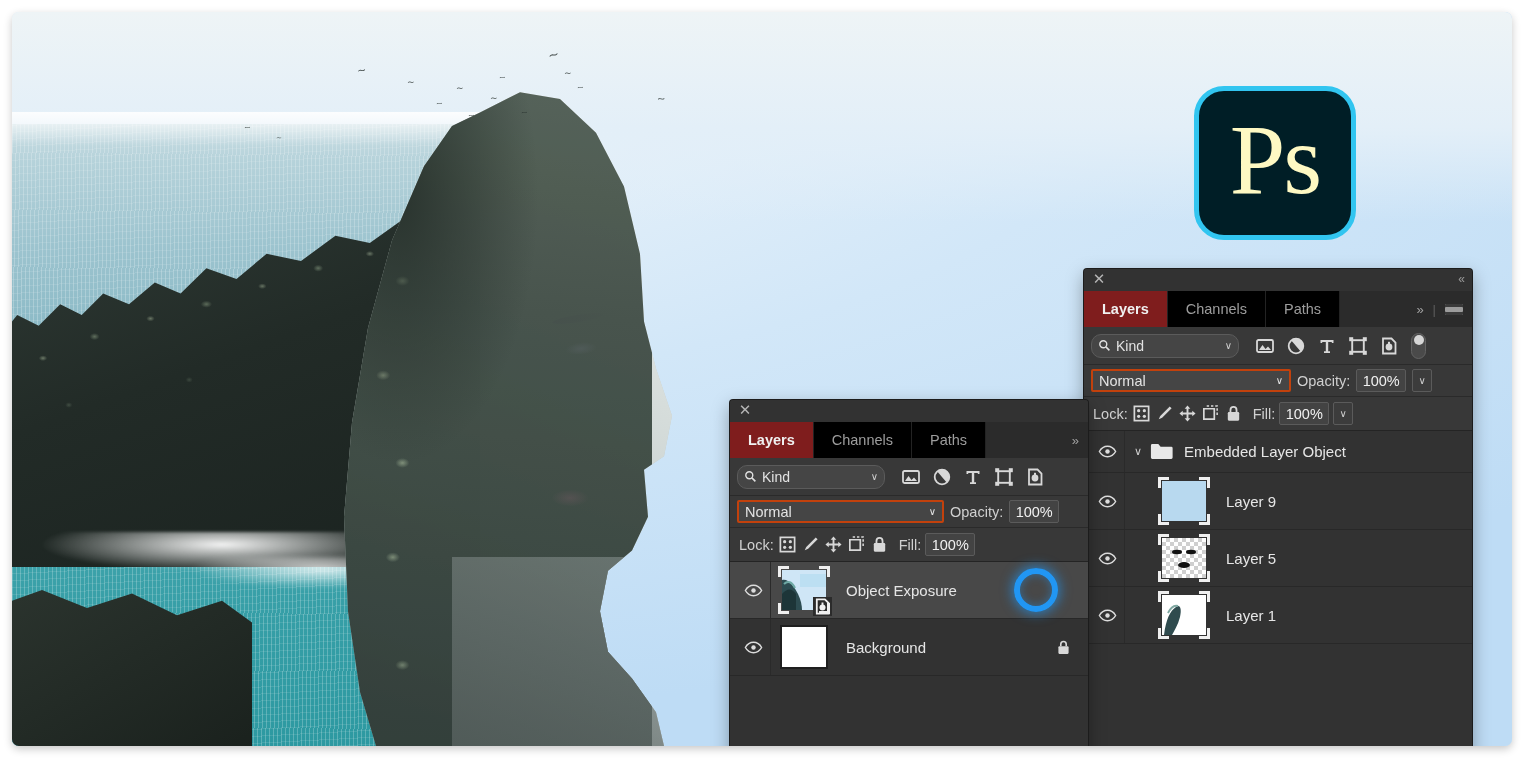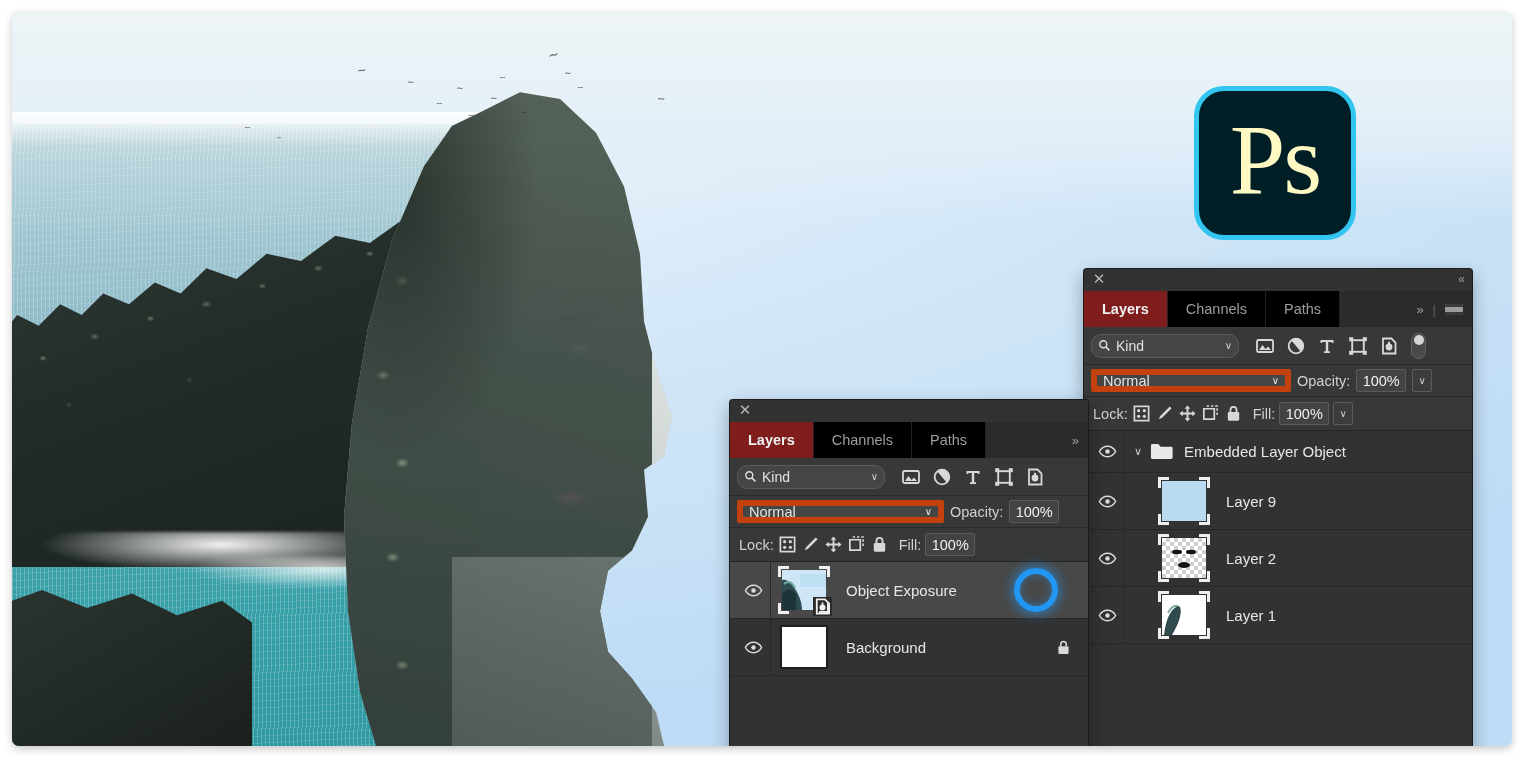--- a/index.html
+++ b/index.html
@@ -310,21 +310,21 @@
     height: 32px;
     background: #383838;
     display: flex; align-items: center;
     padding: 0 7px;
     gap: 6px;
     border-bottom: 1px solid #2a2a2a;
   }
   .blend-select {
     height: 23px;
     background: #454545;
-    border: 6px solid #c2410c;
+    border: 2px solid #c2410c;
     border-radius: 2px;
     display: flex; align-items: center;
     padding: 0 6px;
     color: #e4e4e4; font-size: 14.5px;
   }
   .blend-select .caret { margin-left: auto; font-size: 10px; }
   .opacity-label { color: #d0d0d0; font-size: 14.5px; white-space: nowrap; }
   .num-box {
     height: 23px; min-width: 50px;
     background: #434343;
@@ -623,21 +623,21 @@
                 <ellipse cx="15" cy="14" rx="5" ry="2.2" fill="#111"></ellipse>
                 <ellipse cx="29" cy="14" rx="5" ry="2.2" fill="#111"></ellipse>
                 <ellipse cx="22" cy="27" rx="6" ry="3" fill="#111"></ellipse>
               </svg>
               <span class="brk tl"></span>
                 <span class="brk tr"></span>
               <span class="brk bl"></span>
                 <span class="brk br"></span>
             </div>
           </div>
-          <span class="layer-name">Layer 2</span>
+          <span class="layer-name">Layer 5</span>
         </div>
 
         <div class="layer-row">
           <div class="eye-cell">
             <svg width="19" height="13" viewBox="0 0 22 14">
               <path d="M11 1 C5 1 1.6 7 1.6 7 C1.6 7 5 13 11 13 C17 13 20.4 7 20.4 7 C20.4 7 17 1 11 1 Z" fill="none" stroke="#dcdcdc" stroke-width="1.7"></path>
               <circle cx="11" cy="7" r="2.6" fill="#dcdcdc"></circle>
             </svg>
           </div>
           <div class="divider-v"></div>

